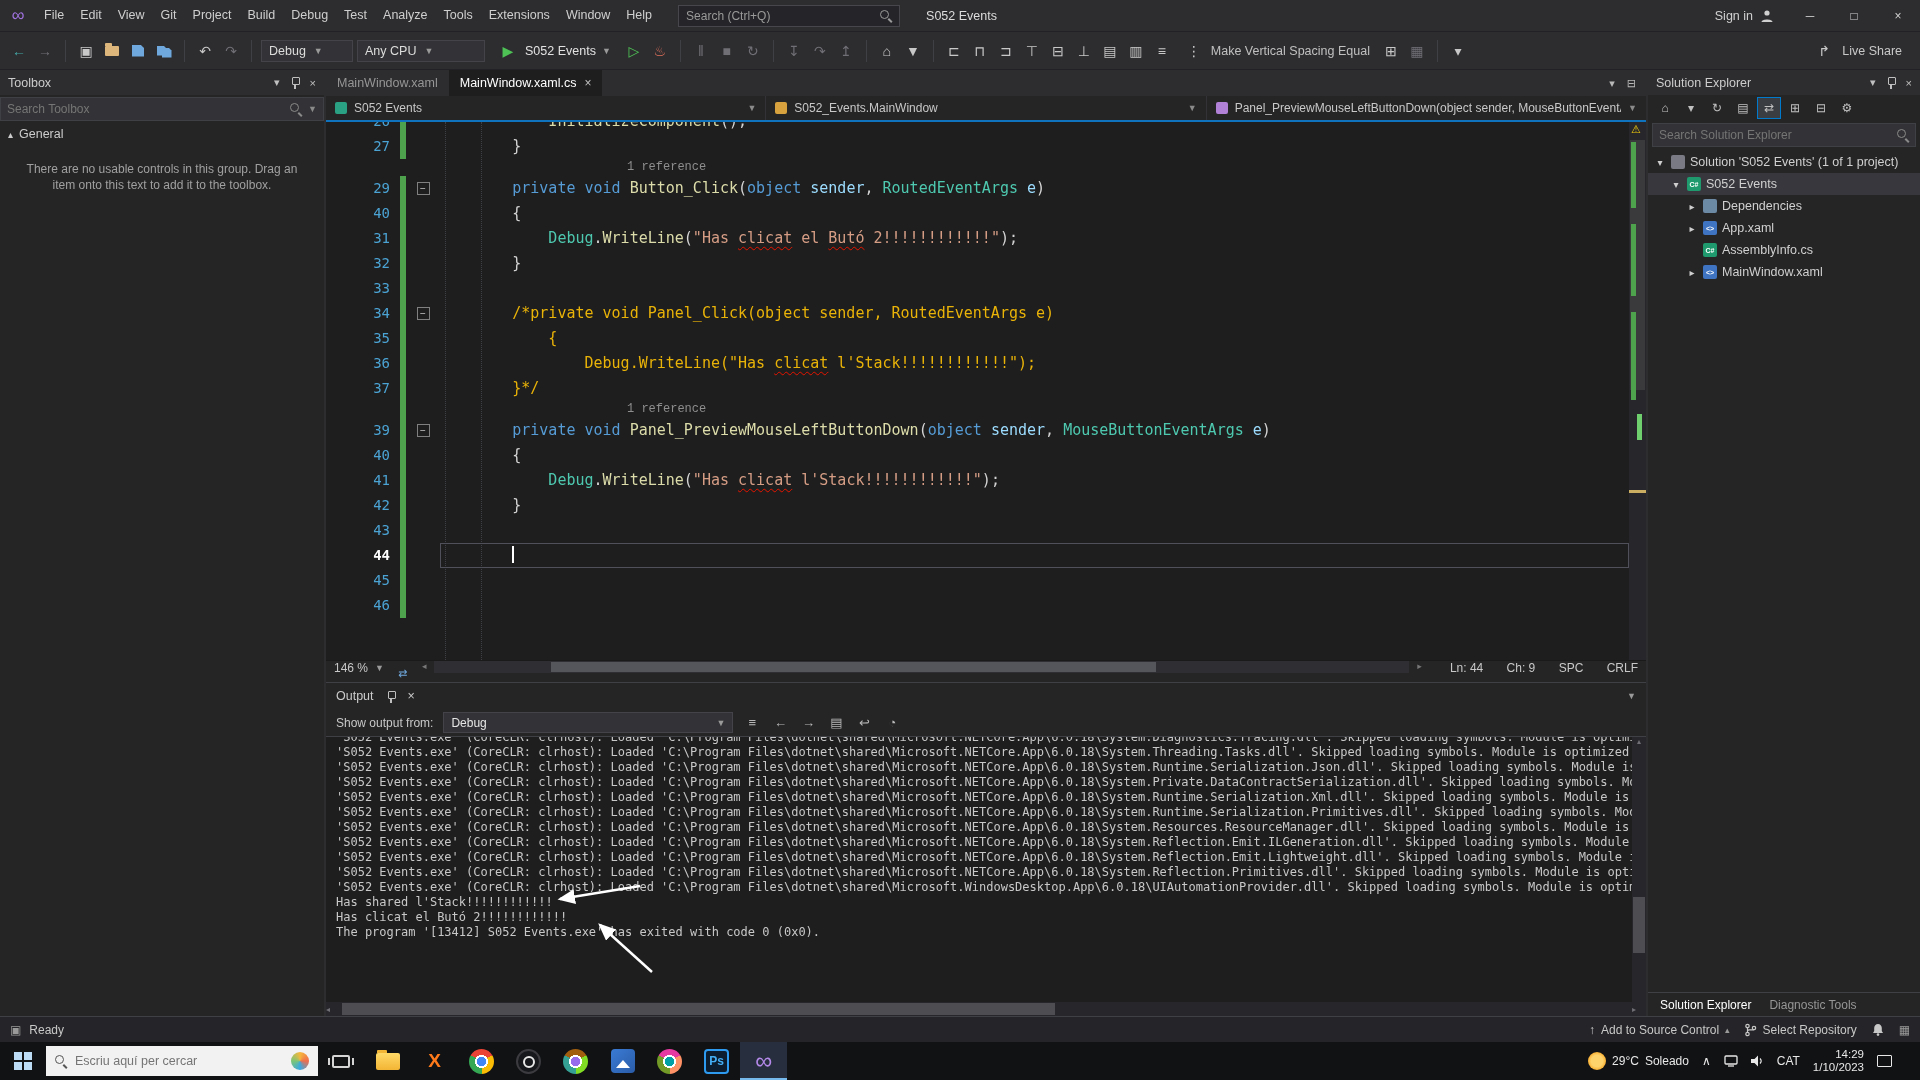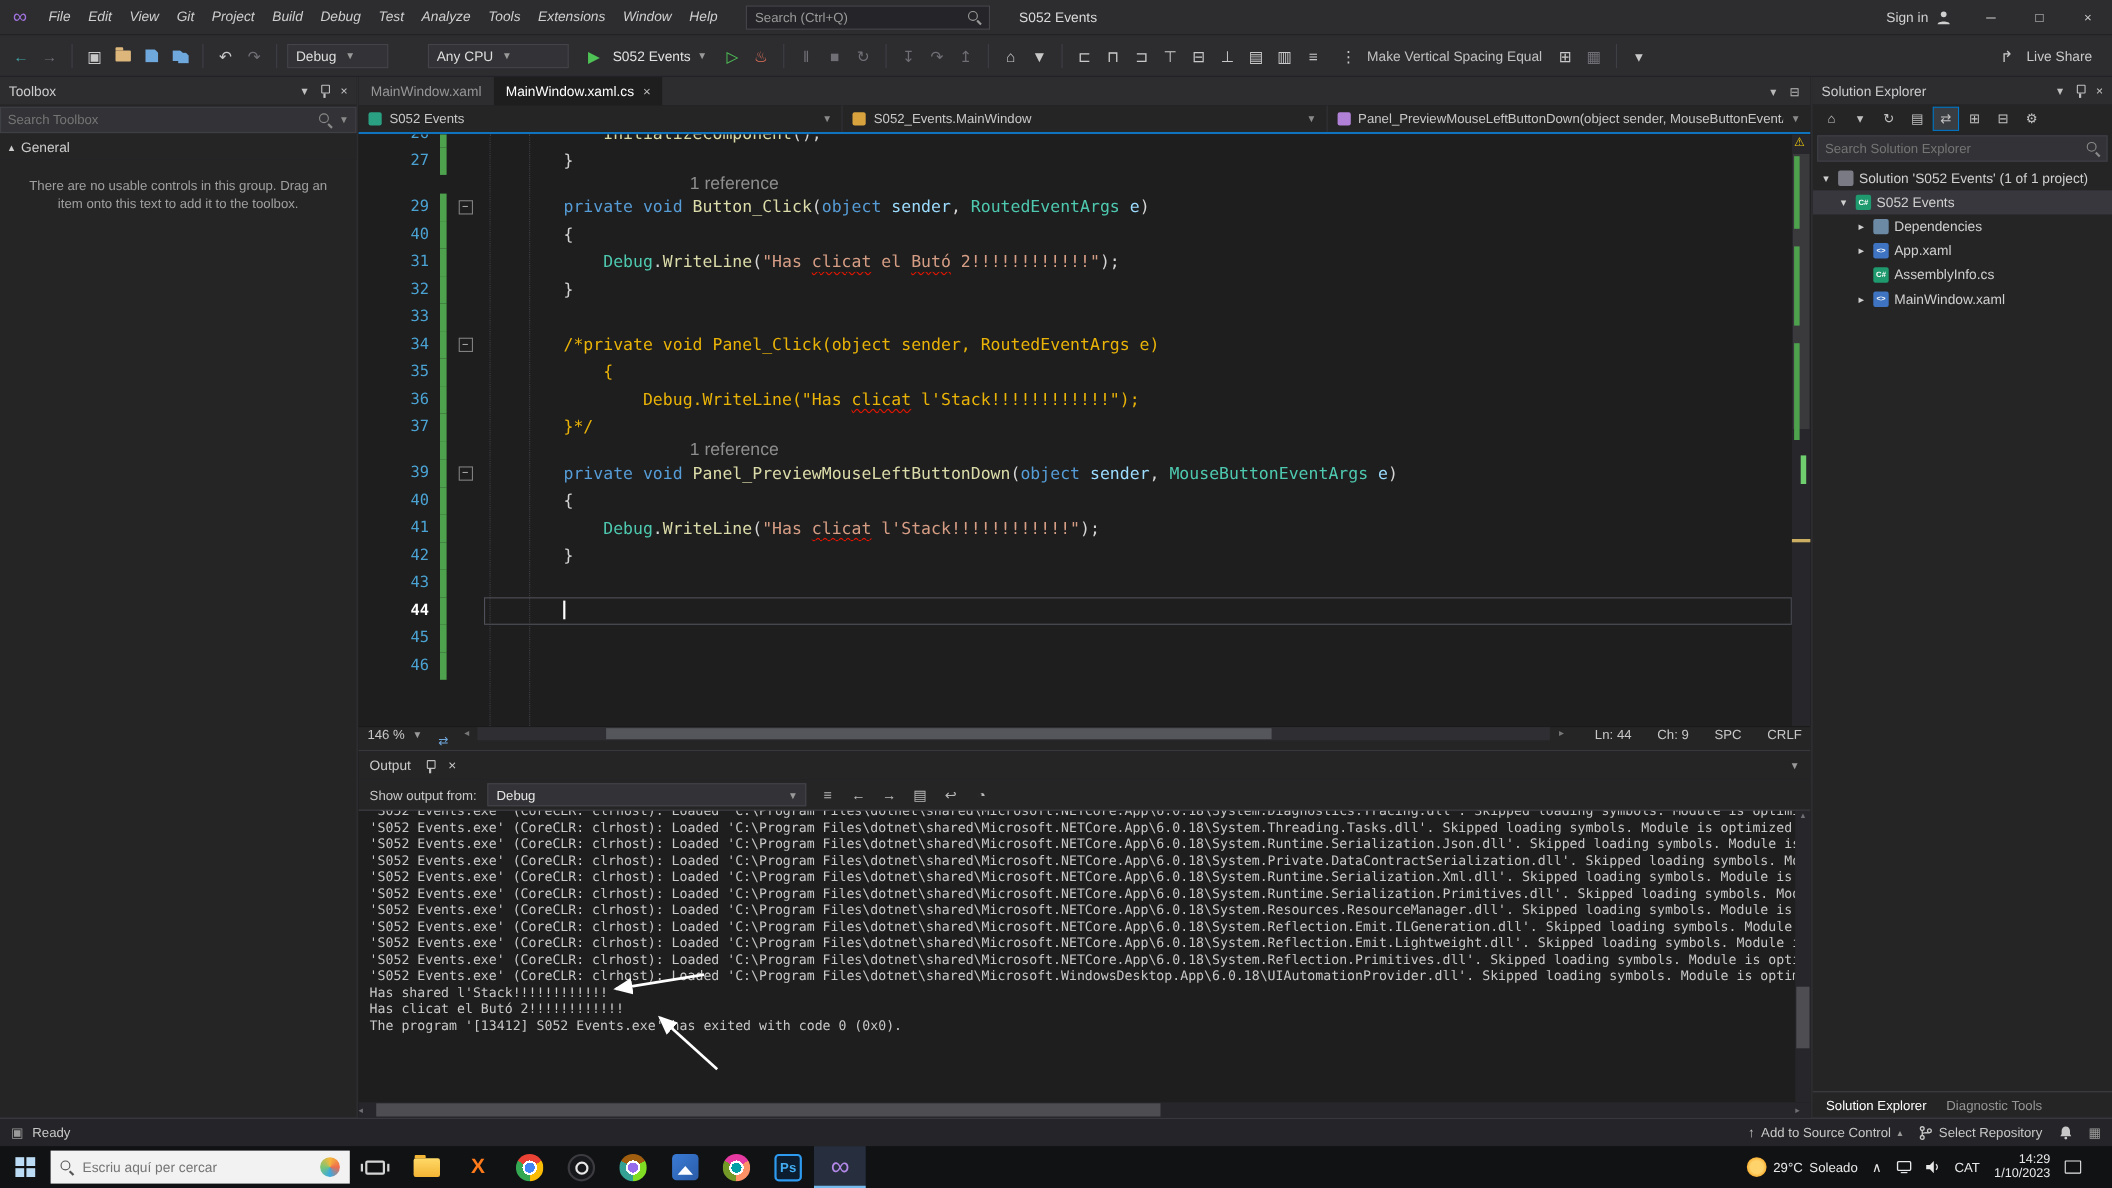--- a/index.html
+++ b/index.html
@@ -3,21 +3,21 @@
 <meta charset="utf-8">
 <style>
   *{margin:0;padding:0;box-sizing:border-box;}
   html,body{width:1920px;height:1080px;overflow:hidden;background:#1e1e1e;}
   body{font-family:"Liberation Sans",sans-serif;font-size:13px;color:#cccccc;}
   #root{position:relative;width:1920px;height:1080px;display:flex;flex-direction:column;}
 
   
   .titlebar{height:32px;background:#2d2d30;display:flex;align-items:center;flex:none;border-bottom:1px solid #222226;}
   .vslogo{width:36px;text-align:center;color:#a173e0;font-size:18px;font-style:italic;}
-  .menus{display:flex;align-items:center;height:100%;font-style:italic;}
+  .menus{display:flex;align-items:center;height:100%;}
   .menu-item{padding:0 8px;line-height:31px;color:#cfcfcf;font-size:12.5px;cursor:default;}
   .qsearch{width:222px;height:22px;margin-left:18px;background:#252529;border:1px solid #46464c;display:flex;align-items:center;padding:0 7px;color:#9a9a9a;font-size:12px;gap:6px;}
   .qsearch .ph{flex:1;}
   .wtitle{margin-left:26px;color:#dcdcdc;font-size:12.5px;}
   .tspacer{flex:1;}
   .signin{display:flex;align-items:center;gap:7px;color:#d0d0d0;font-size:12.5px;padding:0 14px;}
   .winbtns{display:flex;height:100%;}
   .winbtn{width:44px;display:flex;align-items:center;justify-content:center;color:#d0d0d0;font-size:12px;}
 
   
@@ -85,21 +85,21 @@
   .lens-row{height:17px;line-height:17px;display:flex;}
   .gutter{width:114px;flex:none;display:flex;}
   .ln{width:64px;text-align:right;color:#4ba3d4;font-family:"DejaVu Sans Mono","Liberation Mono",monospace;font-size:14px;}
   .ln.cur{color:#ffffff;font-weight:bold;}
   .chg{width:6px;margin-left:10px;}
   .chg.on{background:#4ea24e;}
   .foldcol{width:34px;display:flex;justify-content:center;}
   .foldbox{width:13px;height:13px;margin-top:6px;border:1px solid #808080;background:#1e1e1e;color:#cccccc;font-size:10px;line-height:11px;text-align:center;font-family:"Liberation Sans",sans-serif;}
   .code-text{flex:1;white-space:pre;min-width:0;}
   .code-row.current .code-text{outline:1px solid #50505a;outline-offset:-1px;}
-  .lens-text{margin-left:187px;color:#8e8e8e;font-size:16px;align-self:flex-end;}
+  .lens-text{margin-left:187px;color:#8e8e8e;font-size:12px;align-self:flex-end;font-family:Liberation Mono, monospace;}
   .caret{display:inline-block;width:2px;height:17px;background:#ffffff;vertical-align:-3px;}
   .tk-k{color:#569cd6;} .tk-m{color:#dcdcaa;} .tk-t{color:#4ec9b0;} .tk-pr{color:#9cdcfe;}
   .tk-pl{color:#d4d4d4;} .tk-s{color:#d69d85;} .tk-c{color:#eab308;}
   .tk-r{text-decoration:underline wavy #e51400 1px;text-underline-offset:3px;}
   .vscroll{position:absolute;top:0;right:0;bottom:0;width:17px;background:#27272b;}
   .vs-warn{position:absolute;top:1px;left:2px;font-size:11px;color:#f2cc0c;}
   .mark{position:absolute;left:2px;width:5px;background:#4ea24e;}
   .mark.bright{background:#6fcf6f;left:8px;}
   .mark.caretmark{left:0;width:17px;height:3px;background:#ccae62;}
   .thumb-v{position:absolute;left:1px;right:1px;background:rgba(200,200,200,.12);}
@@ -248,21 +248,21 @@
         <span class="ic-save"></span>
       </span>
     <span class="tbsep"></span>
     <span class="tbi">↶</span>
     <span class="tbi dim">↷</span>
     <span class="tbsep"></span>
     <div class="combo" style="width:92px;">
       <span>Debug</span>
         <span class="dd">▼</span>
     </div>
-    <div class="combo" style="width:128px;margin-left:32px;">
+    <div class="combo" style="width:128px;">
       <span>Any CPU</span>
         <span class="dd">▼</span>
     </div>
     <div class="runbtn">
       <span class="tbi green">▶</span>
       <span>S052 Events</span>
       <span class="dd">▼</span>
     </div>
     <span class="tbi green">▷</span>
     <span class="tbi orange">♨</span>

